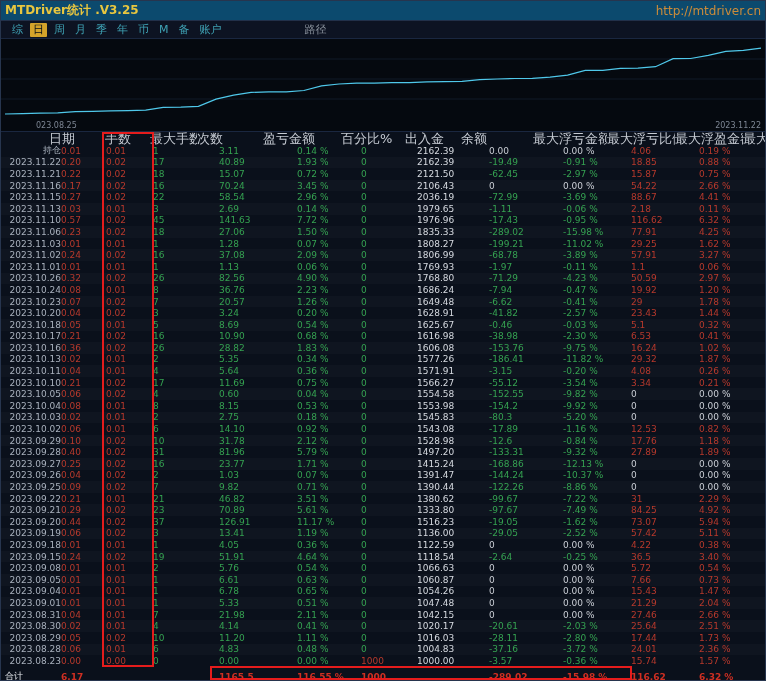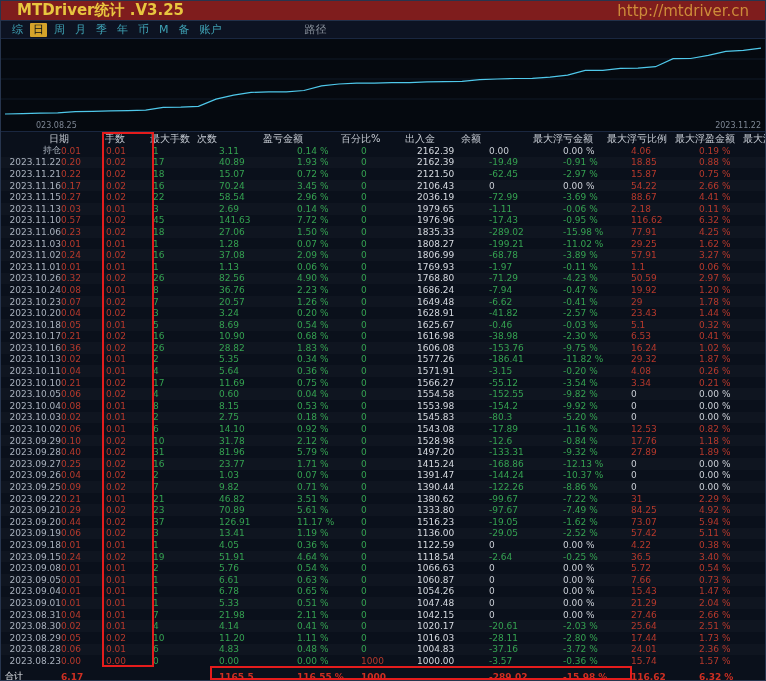--- a/index.html
+++ b/index.html
@@ -2,43 +2,43 @@
 <html><head>
 <meta charset="utf-8">
 <style>
   html,body{margin:0;padding:0;background:#000;}
   .window{
     width:766px;height:681px;box-sizing:border-box;position:relative;overflow:hidden;
     background:#0a101b;border:1px solid #27354e;
     font-family:"DejaVu Sans","Liberation Sans",sans-serif;
   }
   
-  .titlebar{height:19px;background:#7f1d1d;border-bottom:1px solid #223049;
-    display:flex;align-items:center;justify-content:space-between;padding:0 16px;font-size:15px;}
+  .titlebar{height:19px;background:#0c4a6e;border-bottom:1px solid #223049;
+    display:flex;align-items:center;justify-content:space-between;padding:0 4px;font-size:12px;}
   .title{color:#e8c63f;font-weight:bold;}
   .url{color:#cd8c3a;}
   
   .menubar{height:17px;background:#0d1322;border-bottom:1px solid #1a2740;
     display:flex;align-items:center;font-size:11px;padding:0 8px;}
   .tab{color:#3fa3b5;padding:0 3px;margin-right:4px;cursor:pointer;line-height:14px;}
   .tab.selected{background:#d4a32a;color:#081018;border-radius:1px;}
   .path{color:#8b939e;margin-left:76px;}
   
   .chart{height:92px;background:#05090f;position:relative;border-bottom:1px solid #1a2740;}
   .chart svg{display:block;}
   .axis-label{position:absolute;bottom:1px;font-size:8px;color:#7d8694;}
   .axis-label.left{left:3px;padding-left:32px;}
   .axis-label.right{right:4px;}
   
   .table-wrap{position:relative;height:553px;font-size:9px;}
   .trow{display:grid;
     grid-template-columns:56px 45px 47px 66px 78px 64px 56px 72px 74px 68px 68px 70px;
     height:11.6px;align-items:center;padding-left:4px;}
   #tbody .trow:nth-child(even){background:rgba(255,255,255,0.022);}
-  .thead{height:13px;color:#c6cbd3;font-size:10px;padding-left:48px;}
+  .thead{height:13px;color:#c6cbd3;font-size:13px;padding-left:48px;}
   .thead .cell{color:#c6cbd3;}
   .cell{overflow:hidden;white-space:nowrap;}
   .cd{color:#a9b1bd;text-align:right;}          
   .cr{color:#b7392c;}          
   .cg{color:#35a251;}          
   .cw{color:#d6dae0;}          
   .cn{color:#c9cdd4;}          
   .total{height:20px;position:relative;font-weight:bold;}
   .total .cell{color:#cf2f22;}
   .total .cell.label{color:#e4e7ec;font-weight:normal;}

